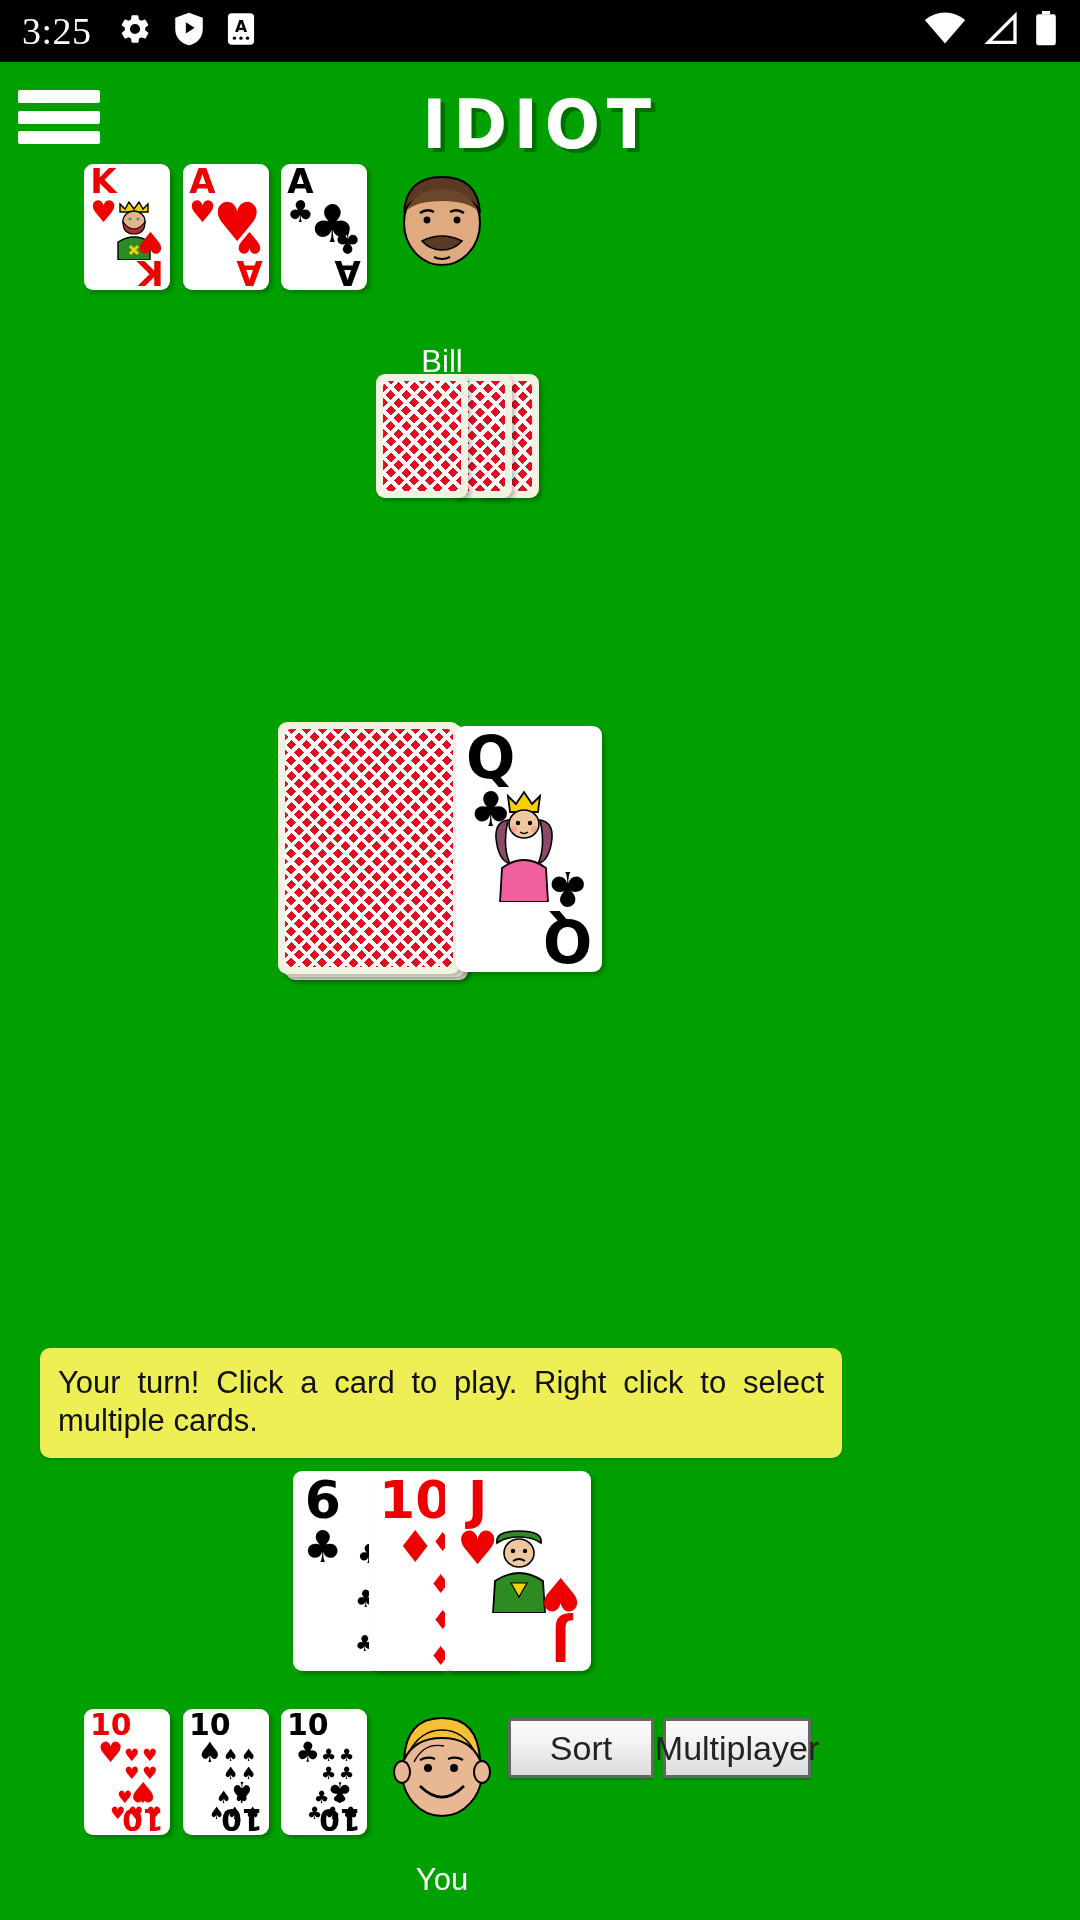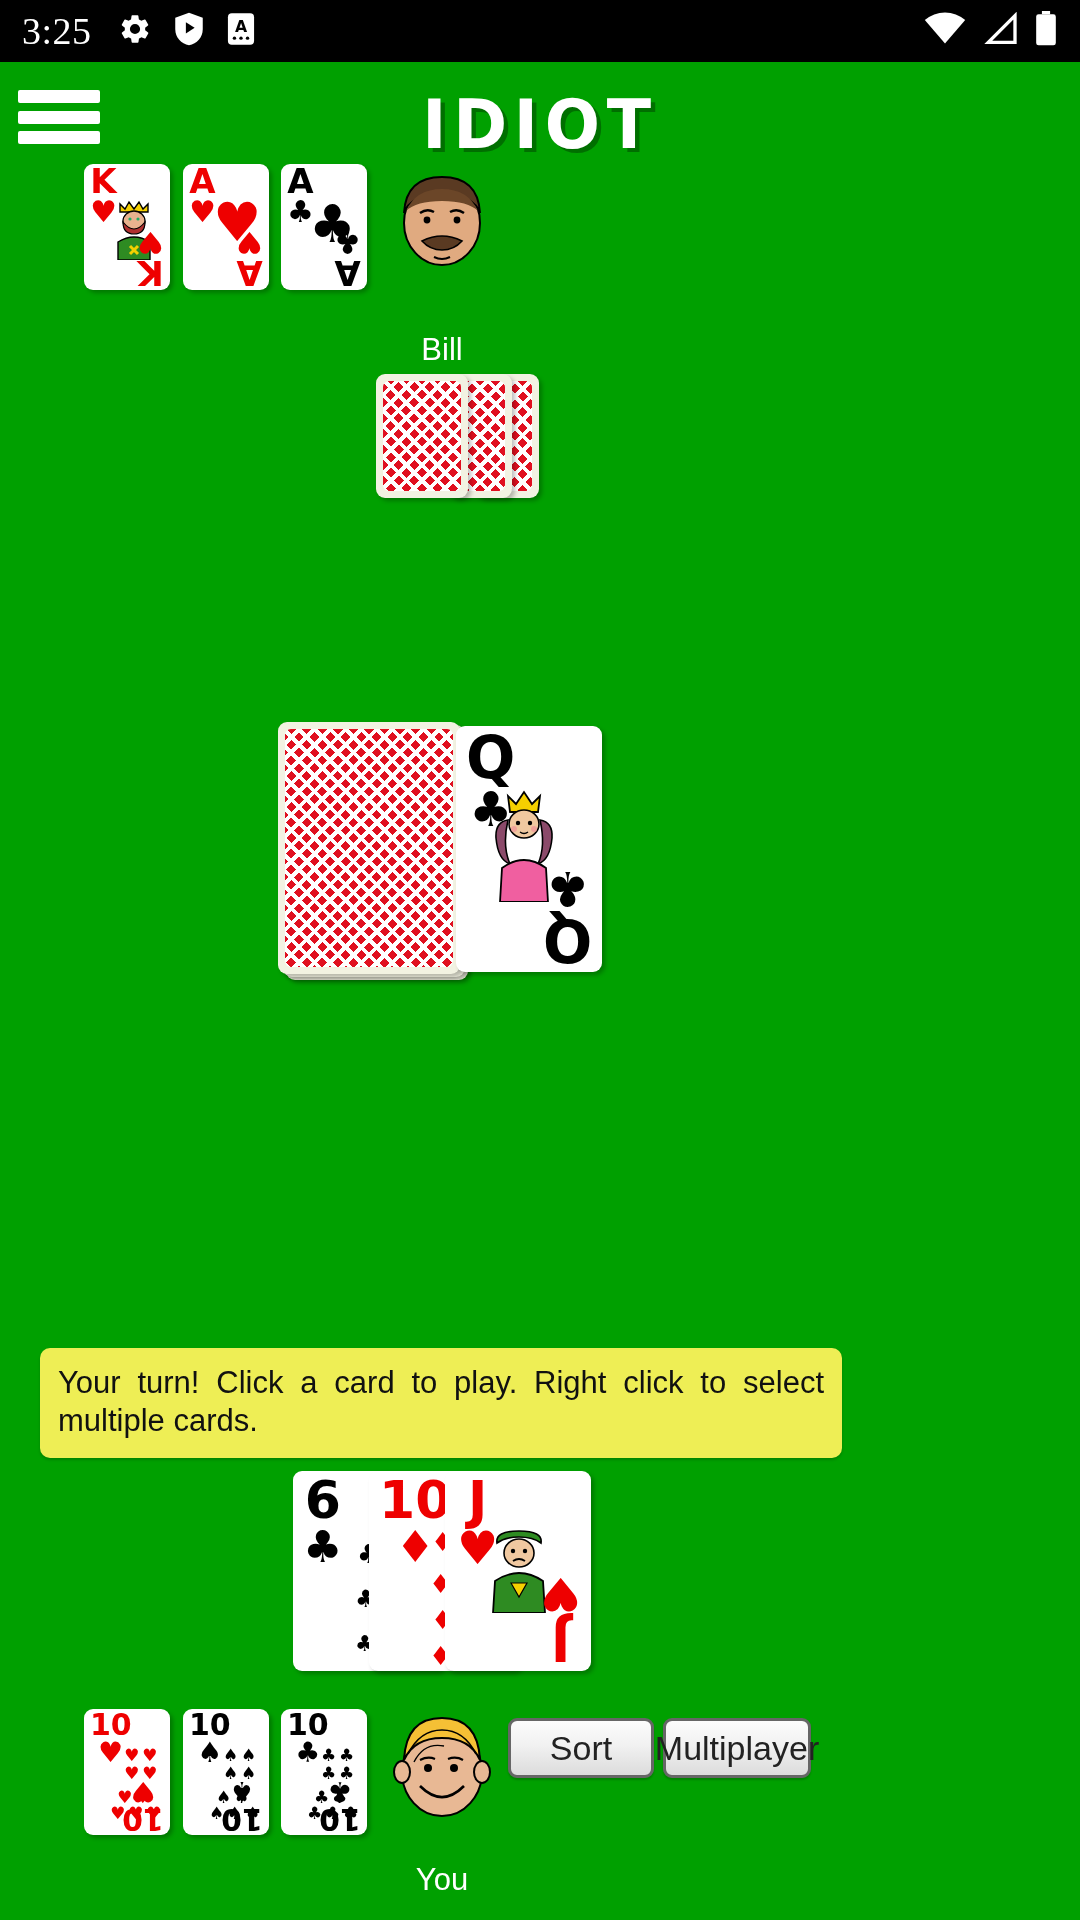--- a/index.html
+++ b/index.html
@@ -105,21 +105,21 @@
     color:#111; font-size:31px; line-height:1.22;
     text-align:justify;
     box-shadow:0 2px 3px rgba(0,0,0,0.18);
   }
 
   
   .btn{
     position:absolute;
     background:linear-gradient(to bottom,#FCFCFC 0%,#F1F1F1 45%,#DCDCDC 100%);
     border:3px solid #666;
-    border-radius:9px;
+    border-radius:2px;
     color:#222; font-size:34px;
     display:flex; align-items:center; justify-content:center;
     cursor:pointer;
     box-shadow:0 2px 2px rgba(0,0,0,0.2);
   }
 
   
   .pipgrid{ position:absolute; inset:0; }
   .pip{ position:absolute; font-family:"DejaVu Sans", sans-serif; line-height:1; }
 </style>
@@ -229,21 +229,21 @@
   <ellipse cx="50" cy="58" rx="38" ry="42" fill="#E0AA80" stroke="#000" stroke-width="2"></ellipse>
   <path d="M12 48 q2 -36 38 -36 q36 0 38 36 q-6 -18 -38 -18 q-32 0 -38 18z" fill="#5A3A22" stroke="#000" stroke-width="2"></path>
   <path d="M14 46 q10 -22 36 -22 q26 0 36 22 q-10 -10 -36 -10 q-26 0 -36 10z" fill="#6B4628"></path>
   <circle cx="35" cy="55" r="3.4" fill="#000"></circle>
   <circle cx="65" cy="55" r="3.4" fill="#000"></circle>
   <path d="M28 48 q7 -5 14 -1" stroke="#000" stroke-width="2.4" fill="none"></path>
   <path d="M58 47 q7 -4 14 1" stroke="#000" stroke-width="2.4" fill="none"></path>
   <path d="M30 76 q20 -10 40 0 q-8 9 -20 9 q-12 0 -20 -9z" fill="#5A3A22" stroke="#000" stroke-width="1.6"></path>
   <path d="M42 92 q8 4 16 0" stroke="#000" stroke-width="2" fill="none"></path>
 </svg>
-<div class="av-name" style="left:342px; top:332px;">Bill</div>
+<div class="av-name" style="left:342px; top:344px;">Bill</div>
 
 <div class="cardback" style="left:475px; top:374px; width:64px; height:124px;">
   <div class="inner"></div>
 </div>
 <div class="cardback" style="left:448px; top:374px; width:64px; height:124px;">
   <div class="inner"></div>
 </div>
 <div class="cardback" style="left:376px; top:374px; width:92px; height:124px;">
   <div class="inner"></div>
 </div>

